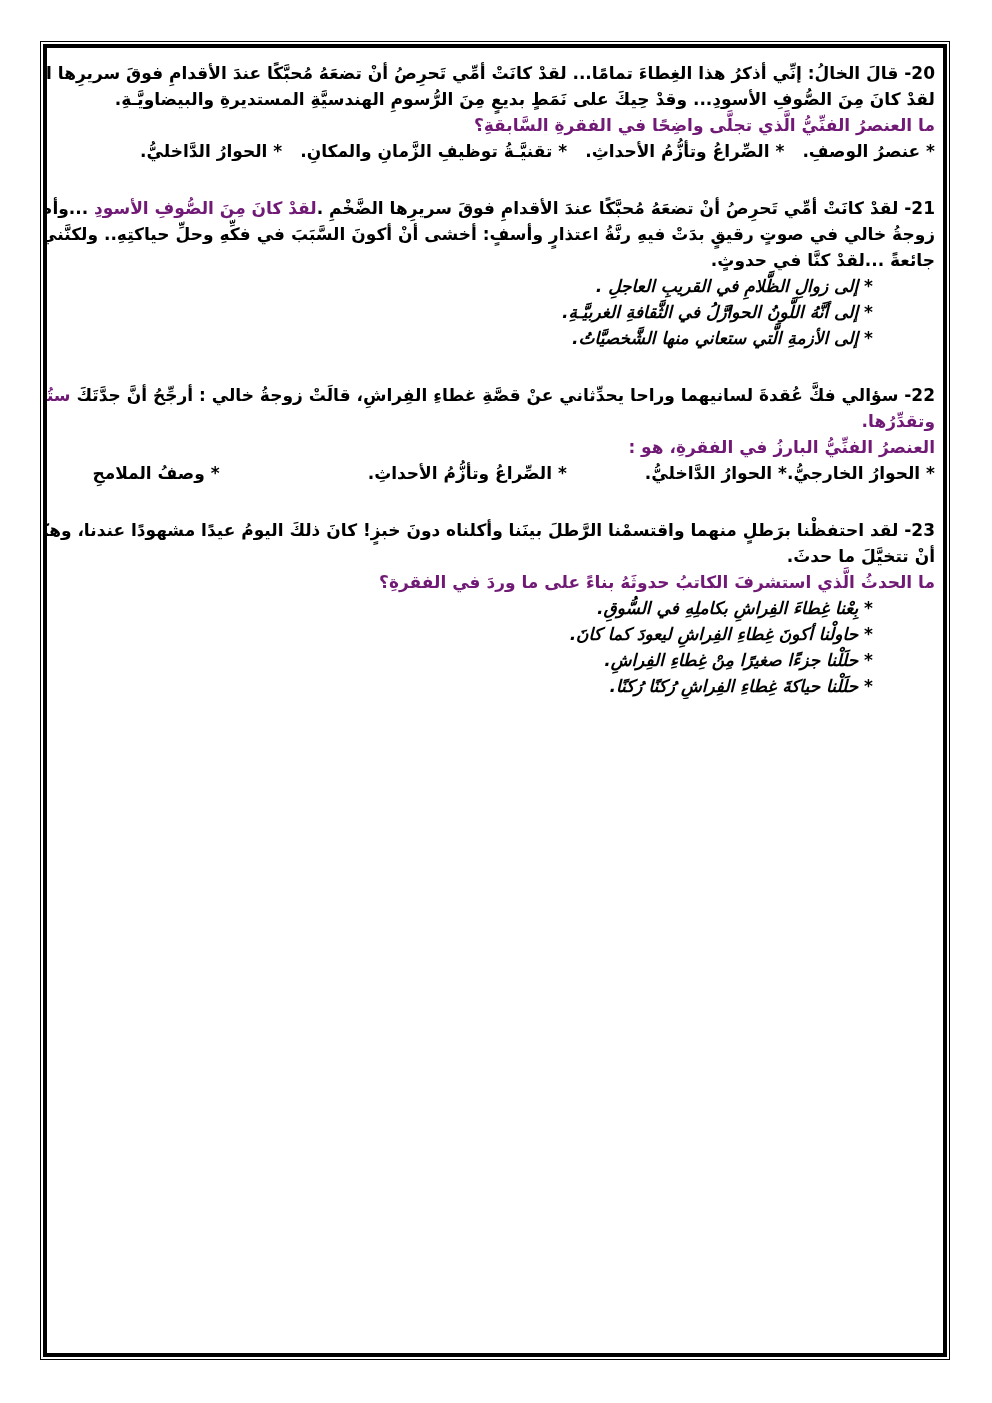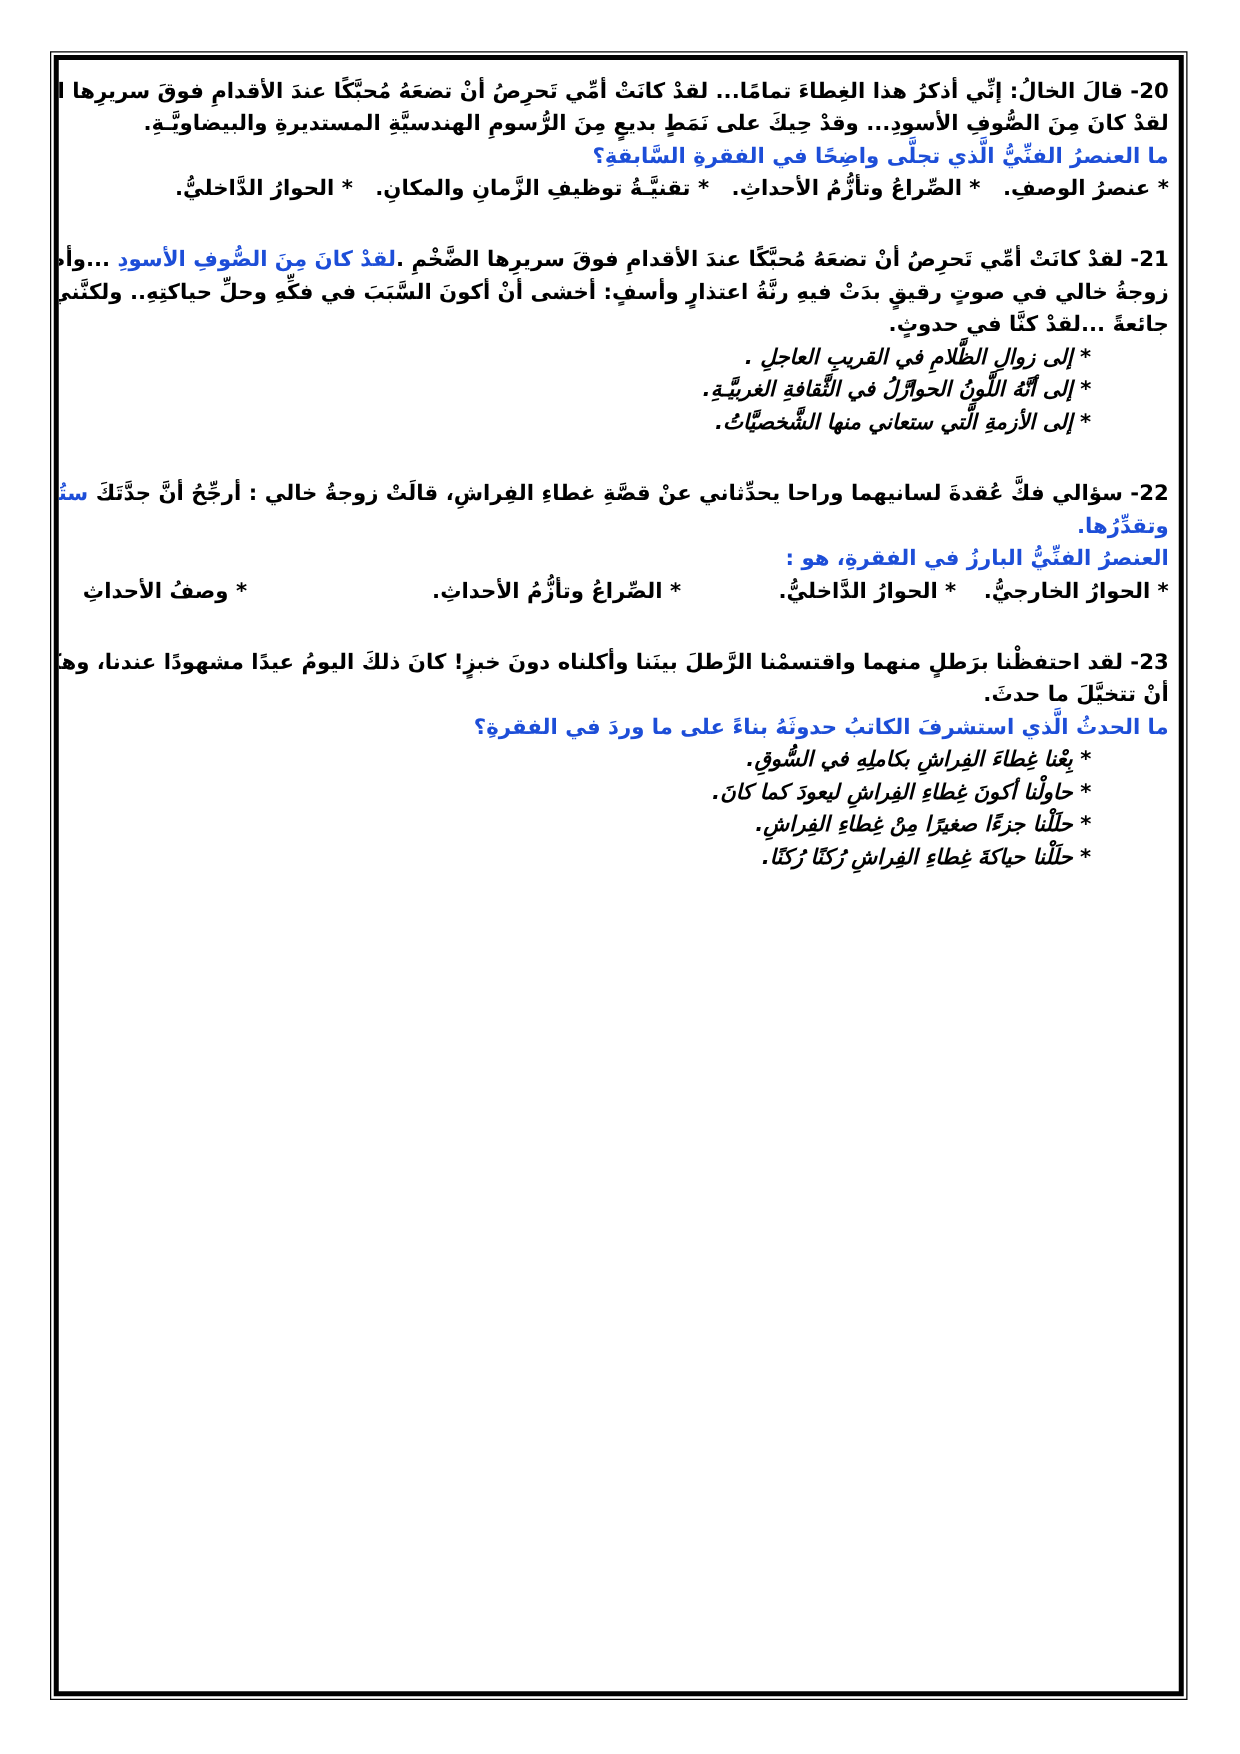--- a/index.html
+++ b/index.html
@@ -36,29 +36,29 @@
     direction: rtl;
     text-align: right;
     padding: 12px 8px 0 28px;
     font-size: 17px;
     line-height: 26px;
     overflow: hidden;
   }
   .question { margin: 0 0 31px 0; }
   .question:last-child { margin-bottom: 0; }
   .line { white-space: nowrap; }
-  .red { color: #1d4ed8; }
+  .red { color: #701a75; }
   .options-row {
     display: flex;
     flex-direction: row;
     align-items: baseline;
   }
   .options-row .opt { white-space: nowrap; }
   .q20-opts { gap: 18px; }
-  .q22-opts .opt:nth-child(1) { margin-left: 22px; }
+  .q22-opts .opt:nth-child(1) { }
   .q22-opts .opt:nth-child(2) { margin-left: 78px; }
   .q22-opts .opt:nth-child(3) { margin-left: 148px; }
   .options-list { padding-right: 62px; }
   .options-list .opt-line { white-space: nowrap; font-style: italic; }
 </style>
 </head>
 <body>
 
 <div class="frame">
   <div class="frame-inner">
@@ -88,21 +88,21 @@
       </div>
 
       <div class="question">
         <div class="line"><span>22- سؤالي فكَّ عُقدةَ لسانيهما وراحا يحدِّثاني عنْ قصَّةِ غطاءِ الفِراشِ، قالَتْ زوجةُ خالي : أرجِّحُ أنَّ جدَّتَكَ </span><span class="red">ستُعْجَبُ بها</span></div>
         <div class="line red">وتقدِّرُها.</div>
         <div class="line red">العنصرُ الفنِّيُّ البارزُ في الفقرةِ، هو :</div>
         <div class="options-row q22-opts">
           <span class="opt">* الحوارُ الخارجيُّ.</span>
           <span class="opt">* الحوارُ الدَّاخليُّ.</span>
           <span class="opt">* الصِّراعُ وتأزُّمُ الأحداثِ.</span>
-          <span class="opt">* وصفُ الأحداثِ</span>
+          <span class="opt">* وصفُ الملامحِ</span>
         </div>
       </div>
 
       <div class="question">
         <div class="line">23- لقد احتفظْنا برَطلٍ منهما واقتسمْنا الرَّطلَ بينَنا وأكلناه دونَ خبزٍ! كانَ ذلكَ اليومُ عيدًا مشهودًا عندنا، وهكذا يمكنُكَ</div>
         <div class="line">أنْ تتخيَّلَ ما حدثَ.</div>
         <div class="line red">ما الحدثُ الَّذي استشرفَ الكاتبُ حدوثَهُ بناءً على ما وردَ في الفقرةِ؟</div>
         <div class="options-list">
           <div class="opt-line">* بِعْنا غِطاءَ الفِراشِ بكاملِهِ في السُّوقِ.</div>
           <div class="opt-line">* حاولْنا أكونَ غِطاءِ الفِراشِ ليعودَ كما كانَ.</div>

